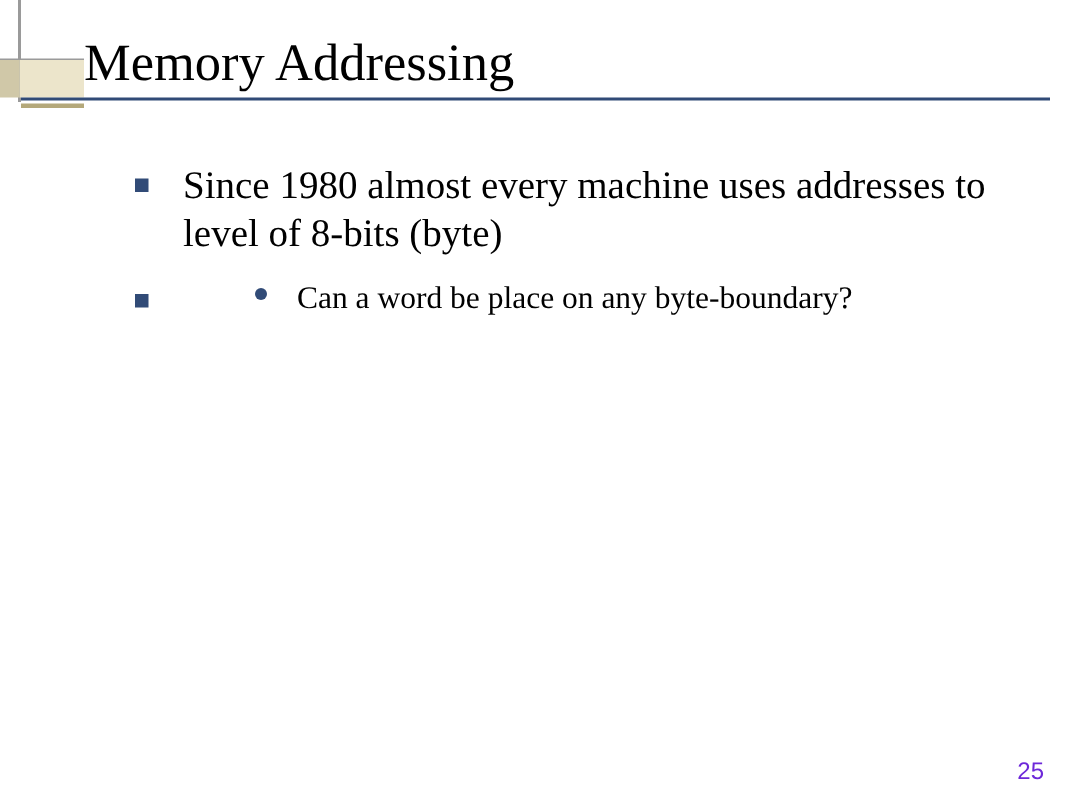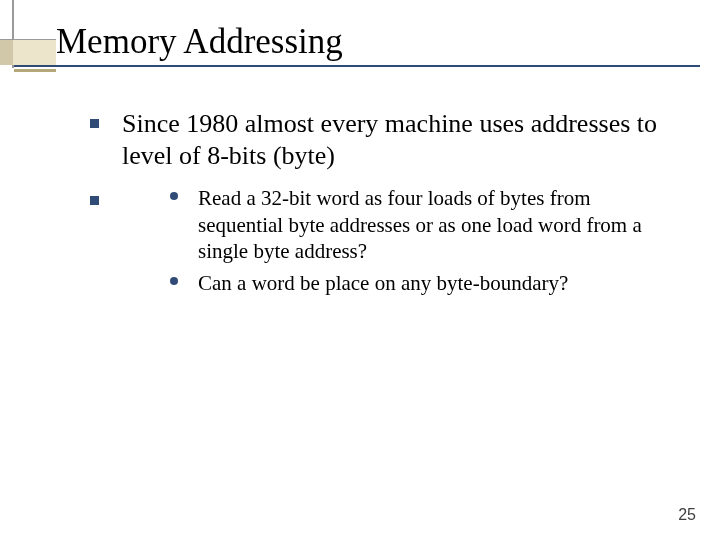--- a/index.html
+++ b/index.html
@@ -96,21 +96,21 @@
     height: 8px;
     border-radius: 50%;
     background: #314b77;
   }
   .page-num {
     position: absolute;
     bottom: 16px;
     right: 24px;
     font-family: Arial, Helvetica, sans-serif;
     font-size: 16px;
-    color: #404040;
+    color: #6d28d9;
   }
 </style>
 </head>
 <body>
 
 <div class="slide">
 
   <svg class="corner-lines" width="100" height="100">
     <line x1="13" y1="0" x2="13" y2="68" stroke="#9a9a9a" stroke-width="2"></line>
     <line x1="0" y1="40" x2="56" y2="40" stroke="#9a9a9a" stroke-width="2"></line>
@@ -126,24 +126,20 @@
     <ul class="level1">
       <li>
         <span class="sq"></span>
         <span>Since 1980 almost every machine uses addresses to level of 8-bits (byte)</span>
       </li>
       <li>
         <span class="sq"></span>
         <ul class="level2">
           <li>
             <span class="dot"></span>
-            <span>Read a 32-bit word as four loads of bytes from sequential byte addresses or as one load word from a single byte address?</span>
-          </li>
-          <li>
-            <span class="dot"></span>
             <span>Can a word be place on any byte-boundary?</span>
           </li>
         </ul>
       </li>
     </ul>
   </div>
 
   <div class="page-num">25</div>
 </div>
 

